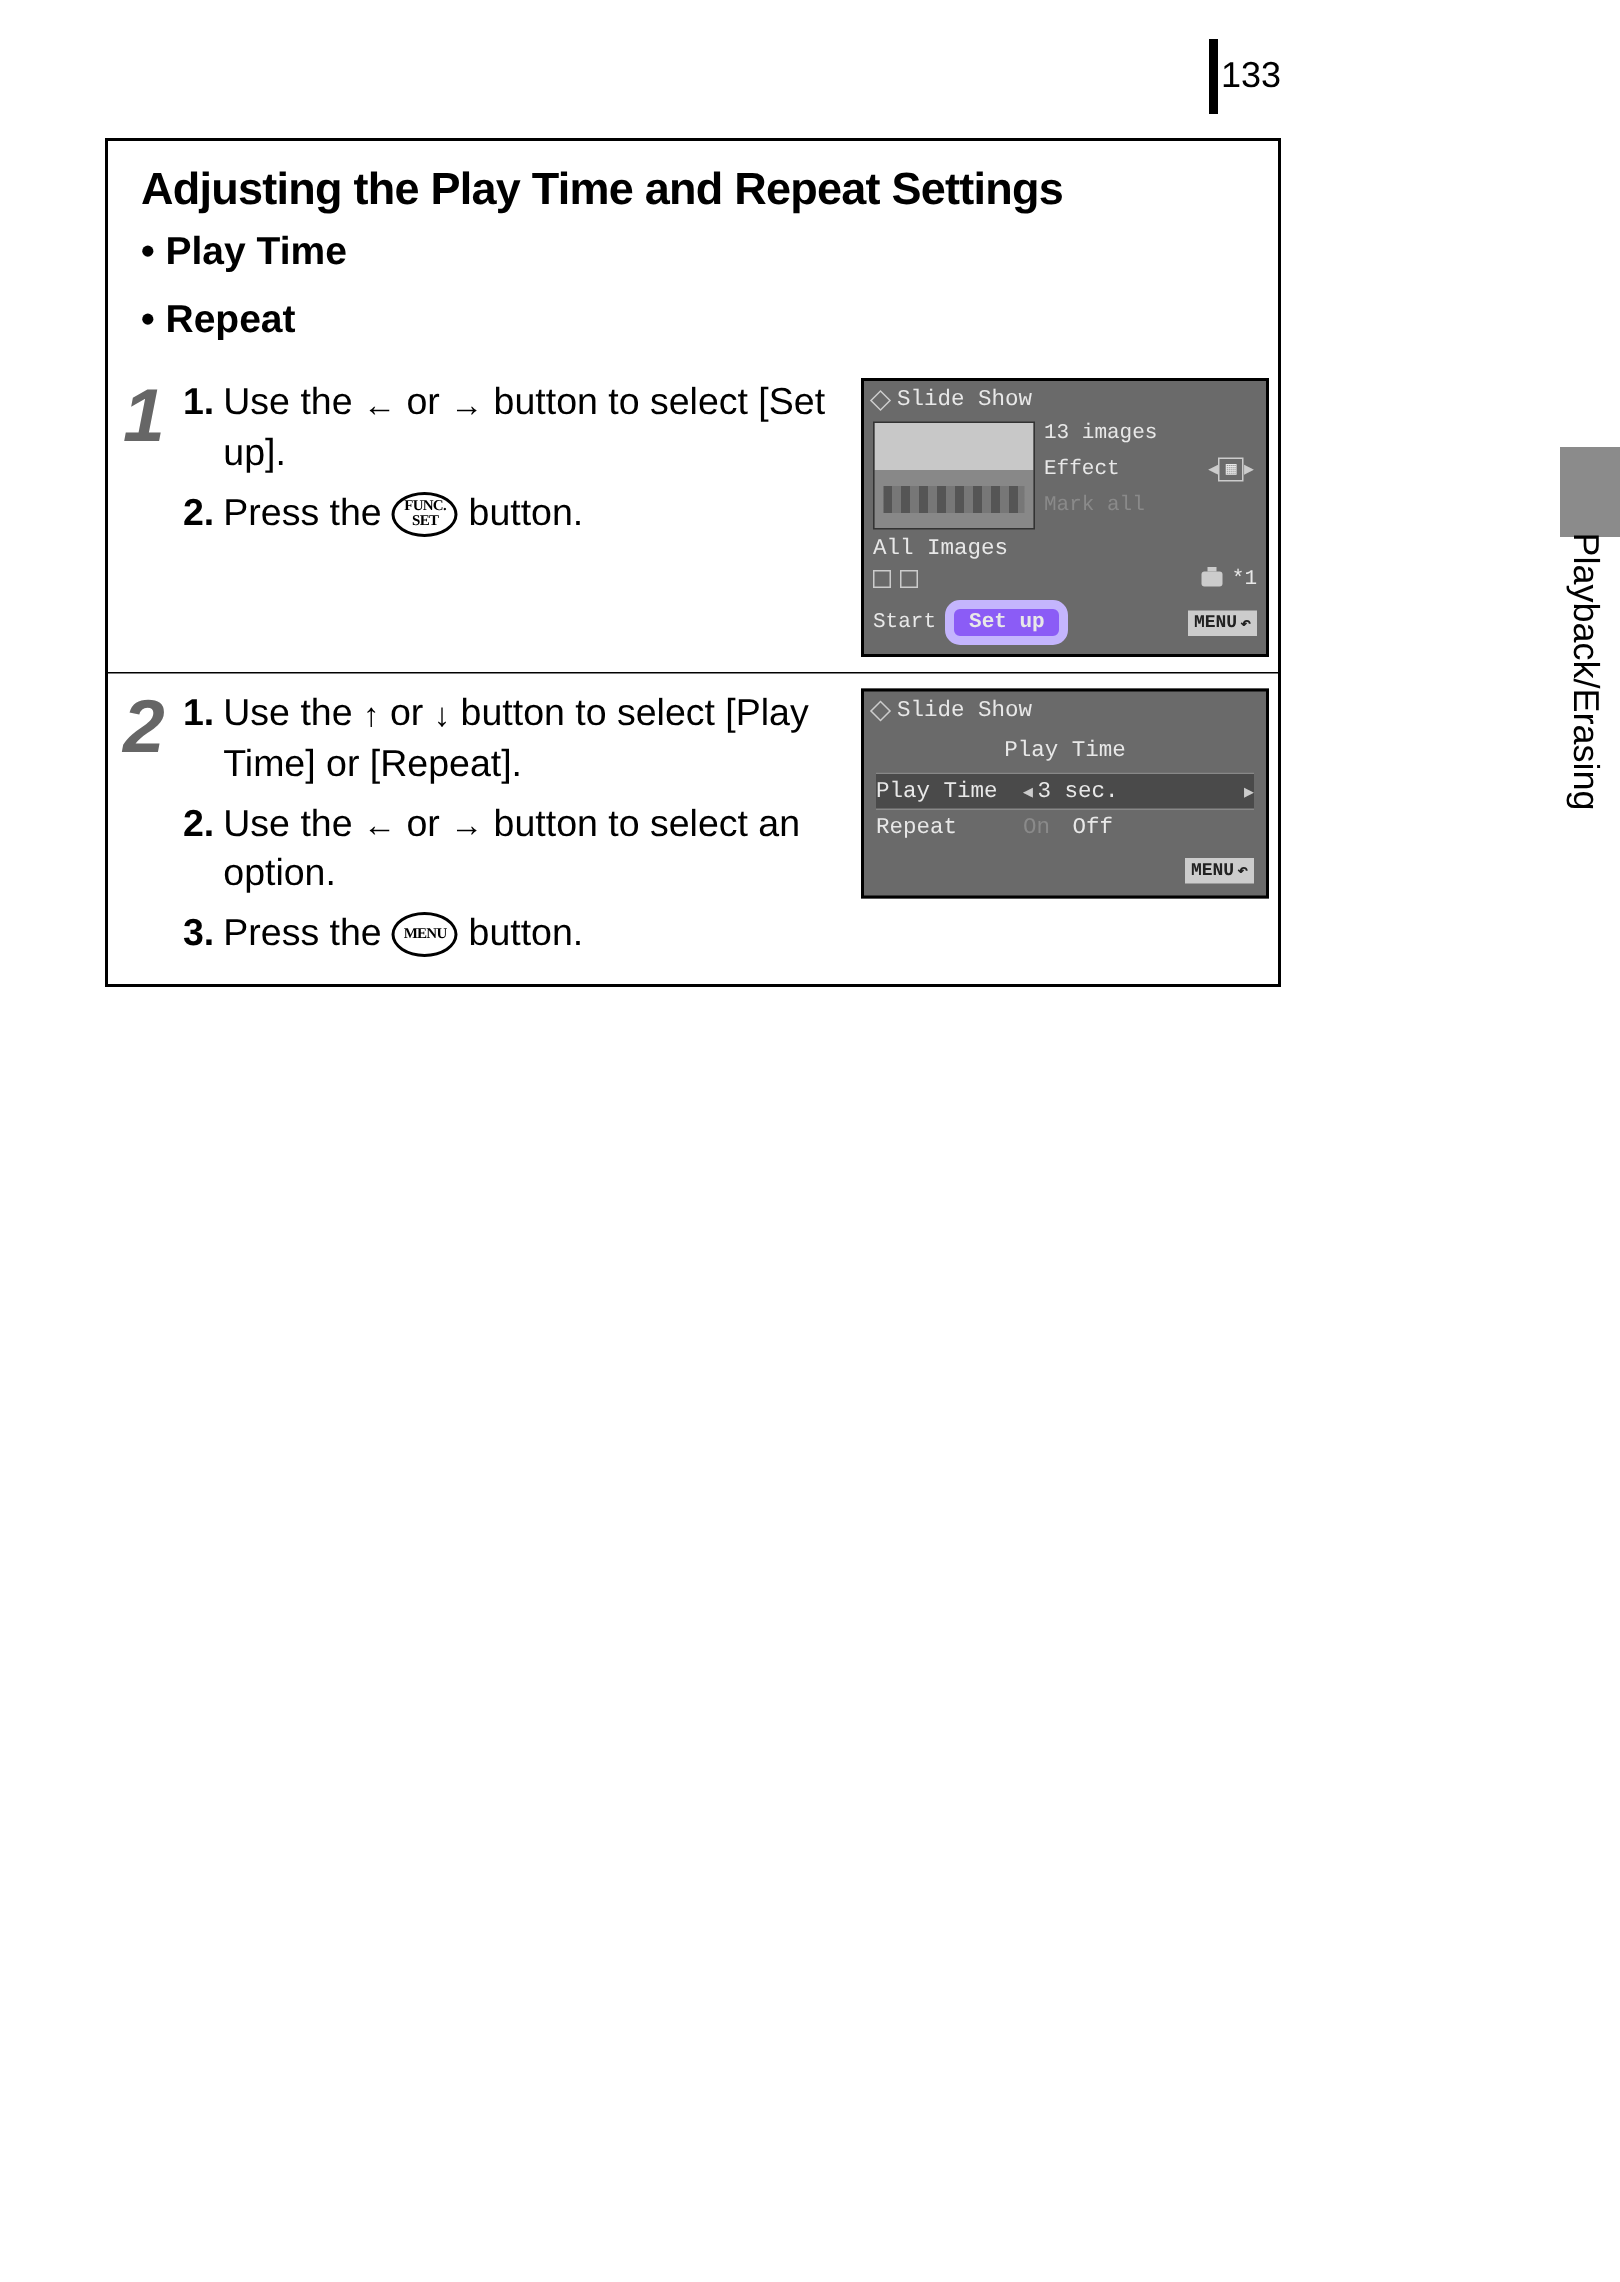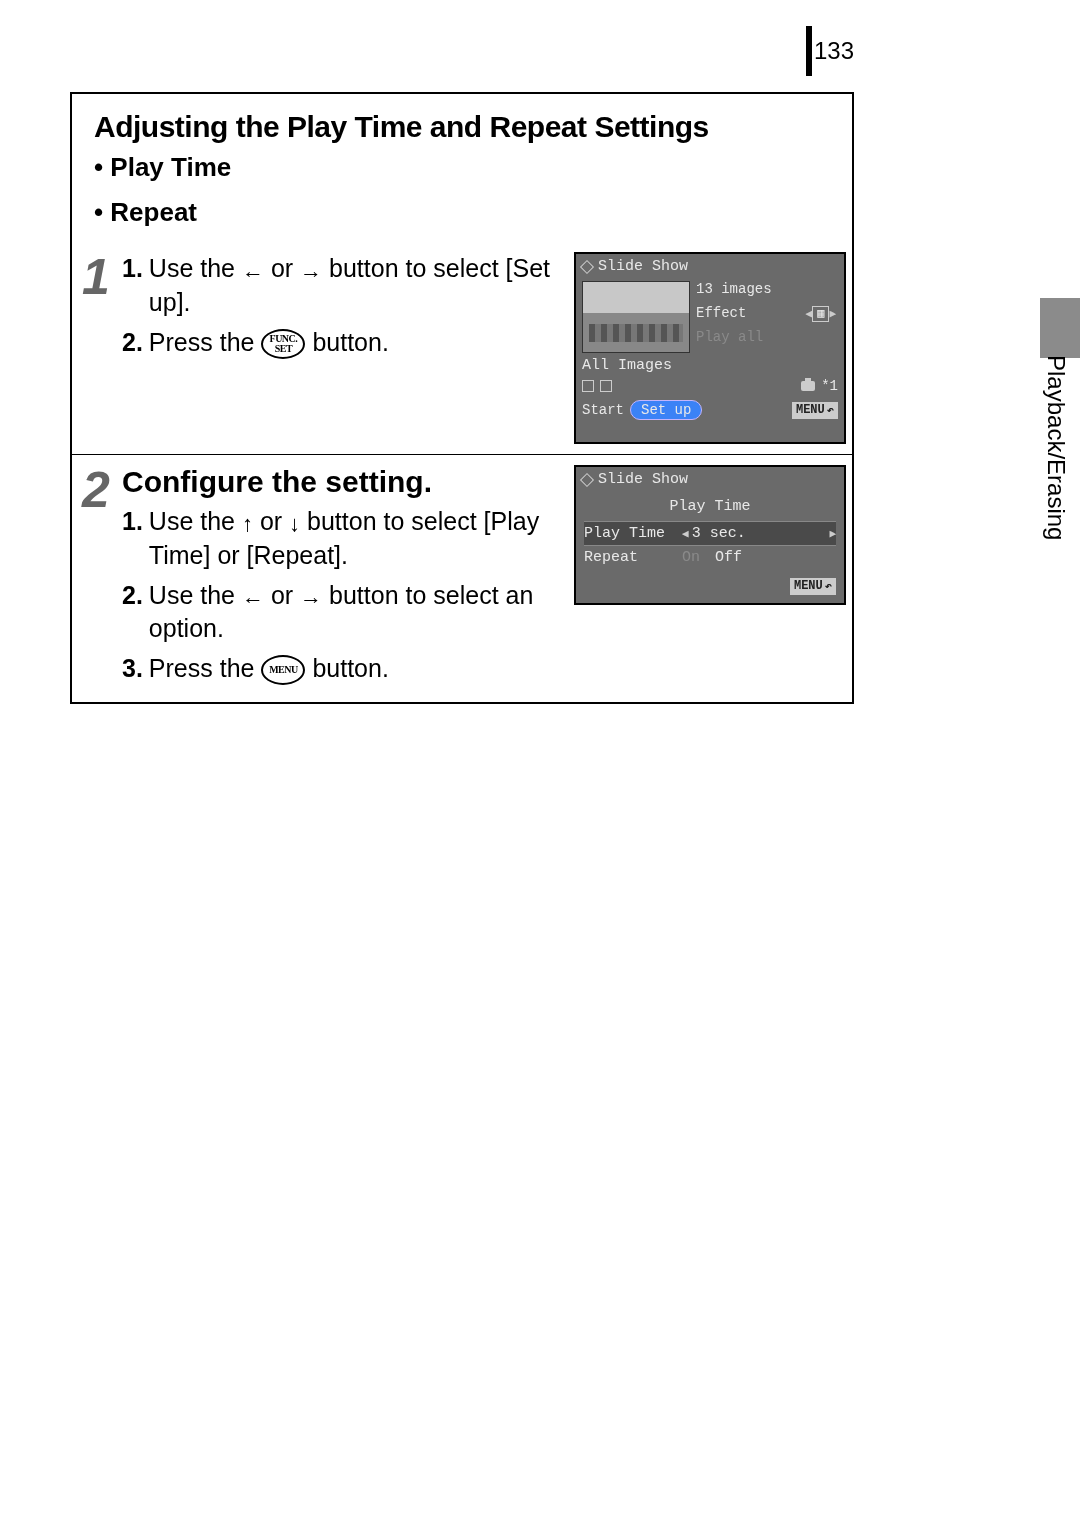--- a/index.html
+++ b/index.html
@@ -164,26 +164,27 @@
   .lcd .line { display:flex; align-items:center; justify-content:space-between; padding-right:2px;}
   .lcd .sm-box { border:1px solid #ccc; padding:0 4px; font-size:12px;}
   .lcd .bar {
     padding: 2px 6px;
     font-size: 15px;
   }
   .lcd .icon-row {
     display:flex; gap:6px; padding:2px 6px; align-items:center; font-size:14px;
   }
   .lcd .bottom {
-    display:flex; align-items:center; gap:6px; padding:4px 6px 22px 6px;
+    display:flex; align-items:center; gap:6px; padding:4px 6px 6px 6px;
     font-size:14px;
   }
   .lcd .pill {
-    border:1px solid #c4b5fd; border-radius:10px; padding:1px 10px;
-    background:#3b82f6;
+    border:6px solid #c4b5fd; border-radius:10px; padding:1px 10px;
+    background:#8b5cf6;
+    font-weight:bold;
   }
   .lcd .menu-badge {
     background:#ccc;color:#222;padding:1px 4px;font-size:12px;font-weight:700;
     display:inline-flex;align-items:center;gap:2px;
   }
   .lcd .menu-badge::after{content:"↶";font-size:12px;}
   .lcd2-title { text-align:center; padding:6px 0 2px 0;}
   .lcd2-rows { padding:4px 8px 2px 8px; }
   .lcd2-row { display:flex; align-items:center; gap:6px; padding:3px 0; font-size:15px;}
   .lcd2-row .k { width:92px; color:#e8e8e8; }
@@ -258,21 +259,21 @@
               <div class="thumb"></div>
               <div class="thumb-side">
                 <div class="line">
                     <span>13 images</span>
                   </div>
                 <div class="line">
                   <span>Effect</span>
                   <span><span class="tri">◀</span><span class="sm-box">▦</span><span class="tri">▶</span></span>
                 </div>
                 <div class="line off-dim">
-                    <span>Play all</span>
+                    <span>Mark all</span>
                   </div>
               </div>
             </div>
             <div class="bar">All Images</div>
             <div class="icon-row">
               <span class="square-icon"></span>
               <span class="square-icon"></span>
               <span style="flex:1"></span>
               <span class="camera-icon"></span>
               <span>*1</span>
@@ -286,21 +287,20 @@
           </div>
         </div>
 
       </div>
     </div>
 
     <div class="step-row">
       <div class="step-num">2</div>
       <div class="step-body row-flex">
         <div style="flex:1;">
-          <div class="step-head">Configure the setting.</div>
 
           <div class="sub">
             <span class="sub-label bold">1.</span>
             <span class="sub-text">
               <span>Use the </span>
               <span class="arrow-icon">↑</span>
               <span> or </span>
               <span class="arrow-icon">↓</span>
               <span> button to select [Play Time] or [Repeat].</span>
             </span>

